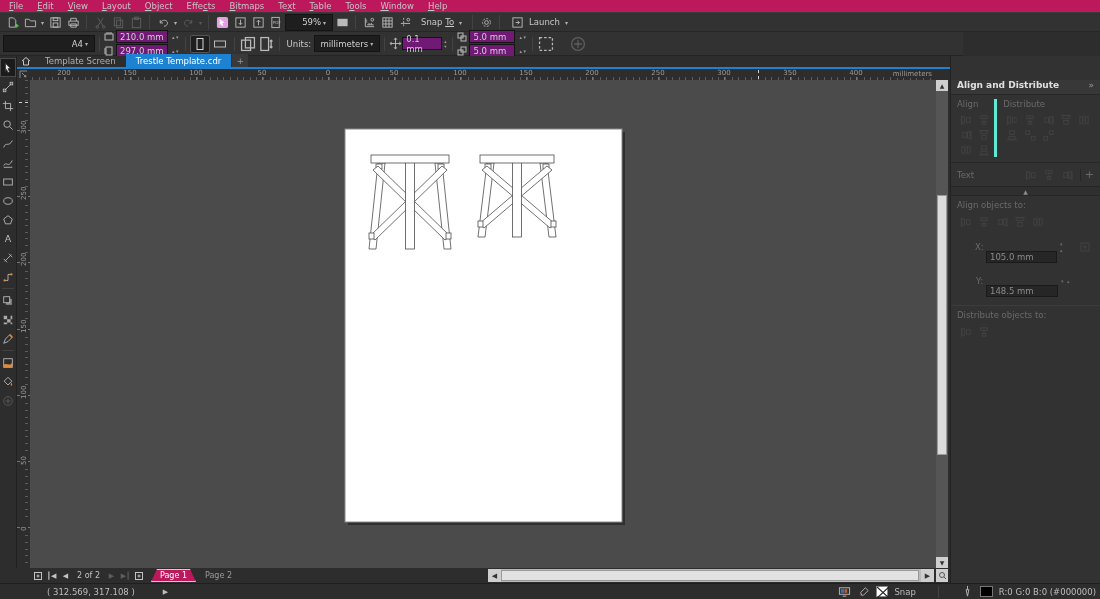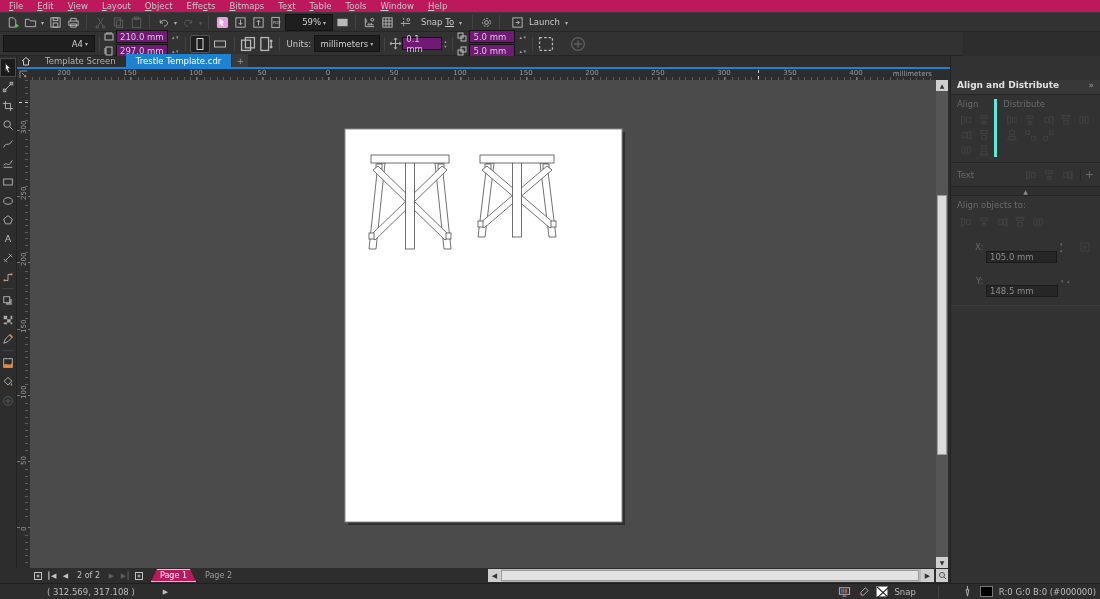--- a/index.html
+++ b/index.html
@@ -837,20 +837,39 @@
       </div>
       <div class="xy-row">
         <span class="xy-label">Y:</span>
         <div class="xy-field">
             <span>148.5 mm</span>
           </div>
         <span class="xy-spin">▾ ▴</span>
       </div>
     </div>
     <div id="dk-sep"></div>
+    <div id="dist-to-sec">
+      <span class="dk-label">Distribute objects to:</span>
+      <div class="dk-grid-icons" id="distto-icons" style="margin-top:4px">
+          <span class="dk-icon dis">
+            <svg viewBox="0 0 13 13">
+              <rect x="2" y="3" width="3" height="7" fill="none" stroke="currentColor"></rect>
+              <path d="M1.5 2v10" stroke="currentColor"></path>
+              <rect x="7" y="4" width="4" height="5" fill="none" stroke="currentColor"></rect>
+            </svg>
+          </span>
+          <span class="dk-icon dis">
+            <svg viewBox="0 0 13 13">
+              <rect x="3" y="2" width="7" height="3" fill="none" stroke="currentColor"></rect>
+              <rect x="4.5" y="8" width="4" height="3" fill="none" stroke="currentColor"></rect>
+              <path d="M6.5 1v11" stroke="currentColor" stroke-dasharray="1.5 1"></path>
+            </svg>
+          </span>
+        </div>
+    </div>
   </div>
 
   <div id="statusbar">
     <span id="coords">( 312.569, 317.108 )</span>
     <span id="coords-expand">▶</span>
     <div id="status-right">
       <span class="icn">
           <svg viewBox="0 0 14 14">
             <rect x="1.5" y="3" width="11" height="7" fill="none" stroke="#b9b9b9"></rect>
             <rect x="3" y="4.5" width="3.5" height="4" fill="#3a6fb8"></rect>

